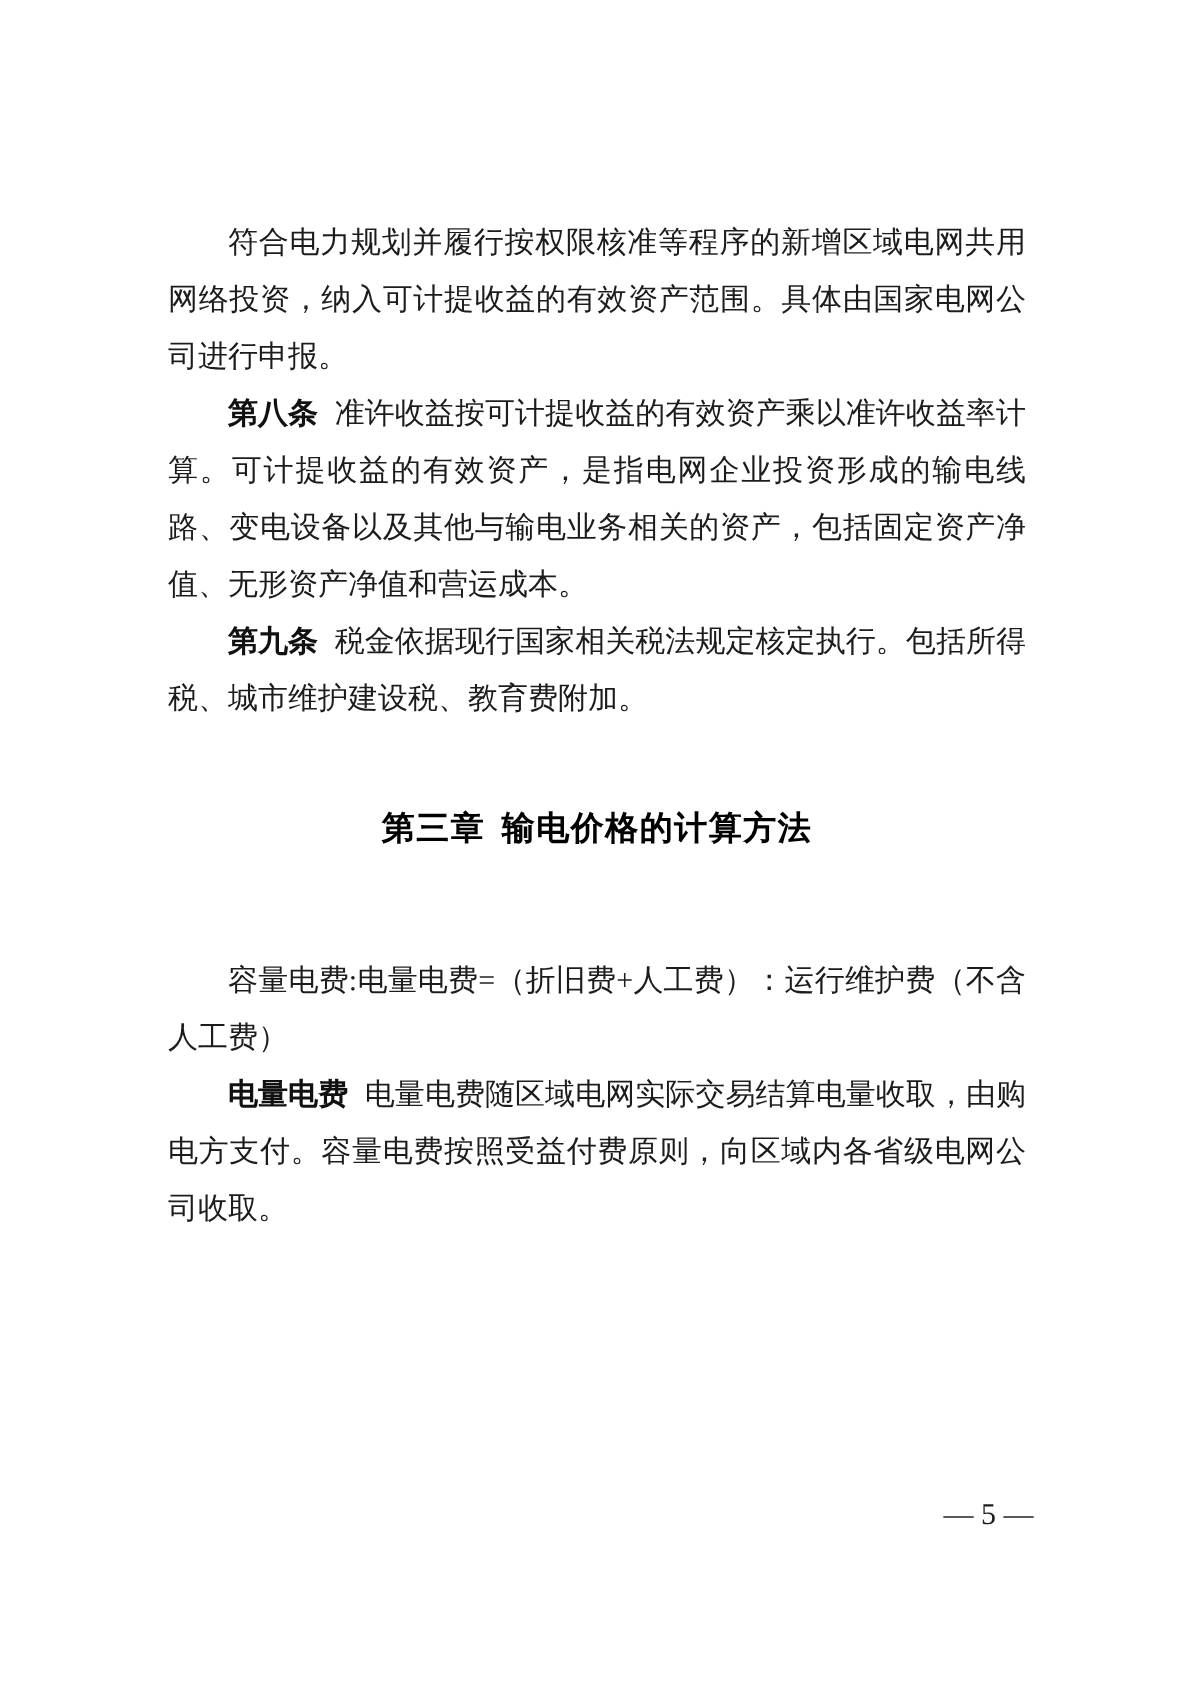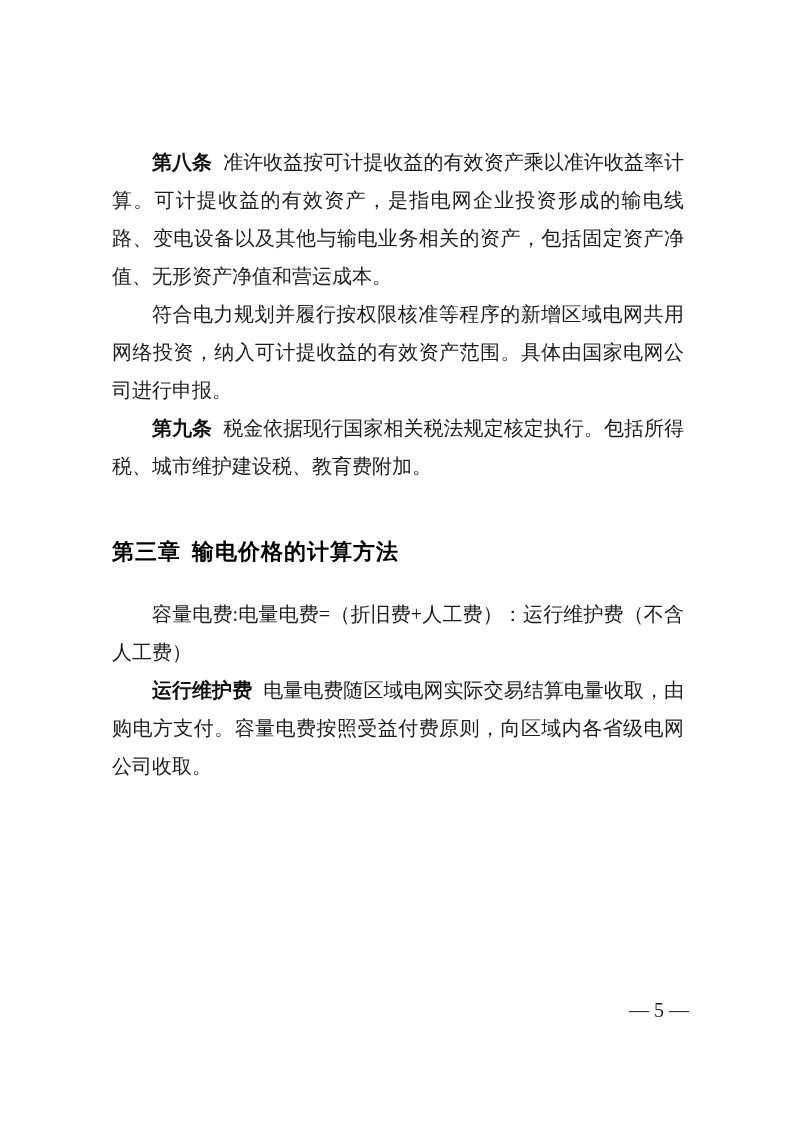--- a/index.html
+++ b/index.html
@@ -30,21 +30,22 @@
     text-indent: 2em;
     word-break: break-all;
   }
   .lead {
     font-weight: bold;
     font-family: "Liberation Sans", "DejaVu Sans", sans-serif;
     margin-right: 0.55em;
     color: #111111;
   }
   h2.chapter {
-    margin: 48px 0 24px 0;
+    margin: 48px 0 64px 0;
+    text-align: center;
     text-indent: 0;
     font-family: "Liberation Sans", "DejaVu Sans", sans-serif;
     font-weight: bold;
     font-size: 22px;
     line-height: 38px;
     color: #000000;
     letter-spacing: 1px;
   }
   .chapter-num {
     margin-right: 0.5em;
@@ -58,31 +59,31 @@
     color: #1c1c1c;
     font-family: "Liberation Serif", "DejaVu Serif", serif;
   }
 </style>
 </head>
 <body>
 
 <div class="page">
   <div class="content">
 
+    <p class="para"><span>符合电力规划并履行按权限核准等程序的新增区域电网共用网络投资，纳入可计提收益的有效资产范围。具体由国家电网公司进行申报。</span></p>
+
     <p class="para"><span class="lead">第八条</span><span>准许收益按可计提收益的有效资产乘以准许收益率计算。可计提收益的有效资产，是指电网企业投资形成的输电线路、变电设备以及其他与输电业务相关的资产，包括固定资产净值、无形资产净值和营运成本。</span></p>
-
-    <p class="para"><span>符合电力规划并履行按权限核准等程序的新增区域电网共用网络投资，纳入可计提收益的有效资产范围。具体由国家电网公司进行申报。</span></p>
 
 
     <p class="para"><span class="lead">第九条</span><span>税金依据现行国家相关税法规定核定执行。包括所得税、城市维护建设税、教育费附加。</span></p>
 
     <h2 class="chapter"><span class="chapter-num">第三章</span><span>输电价格的计算方法</span></h2>
 
 
     <p class="para"><span>容量电费:电量电费=（折旧费+人工费）：运行维护费（不含人工费）</span></p>
 
-    <p class="para"><span class="lead">运行维护费</span><span>电量电费随区域电网实际交易结算电量收取，由购电方支付。容量电费按照受益付费原则，向区域内各省级电网公司收取。</span></p>
+    <p class="para"><span class="lead">电量电费</span><span>电量电费随区域电网实际交易结算电量收取，由购电方支付。容量电费按照受益付费原则，向区域内各省级电网公司收取。</span></p>
 
 
   </div>
 
   <div class="footer-page-number">— 5 —</div>
 </div>
 
 </body></html>

